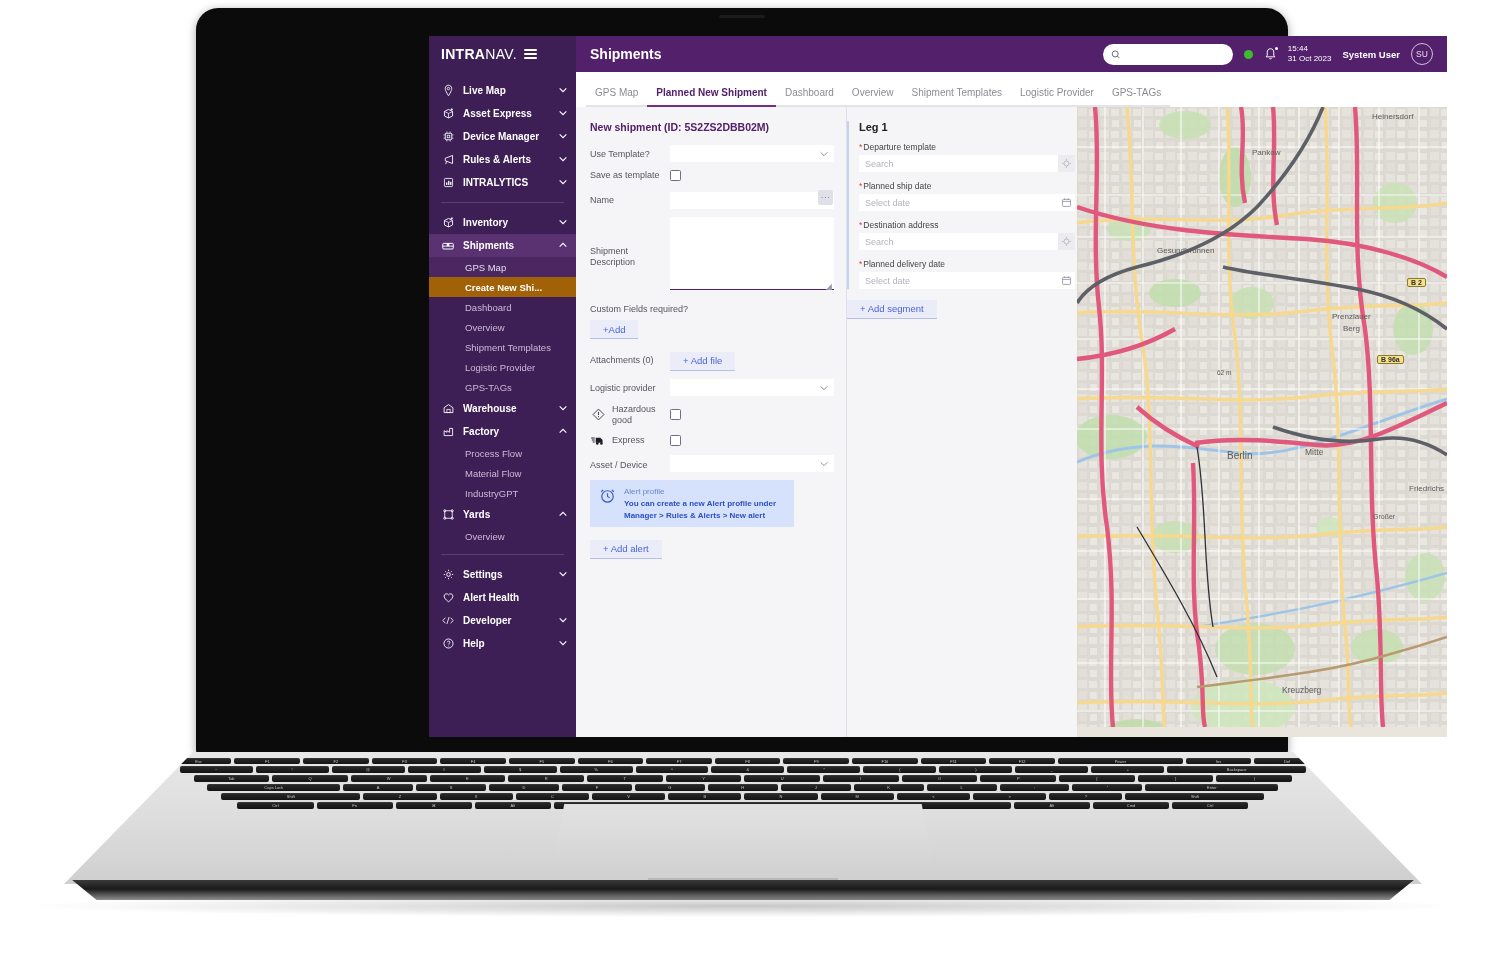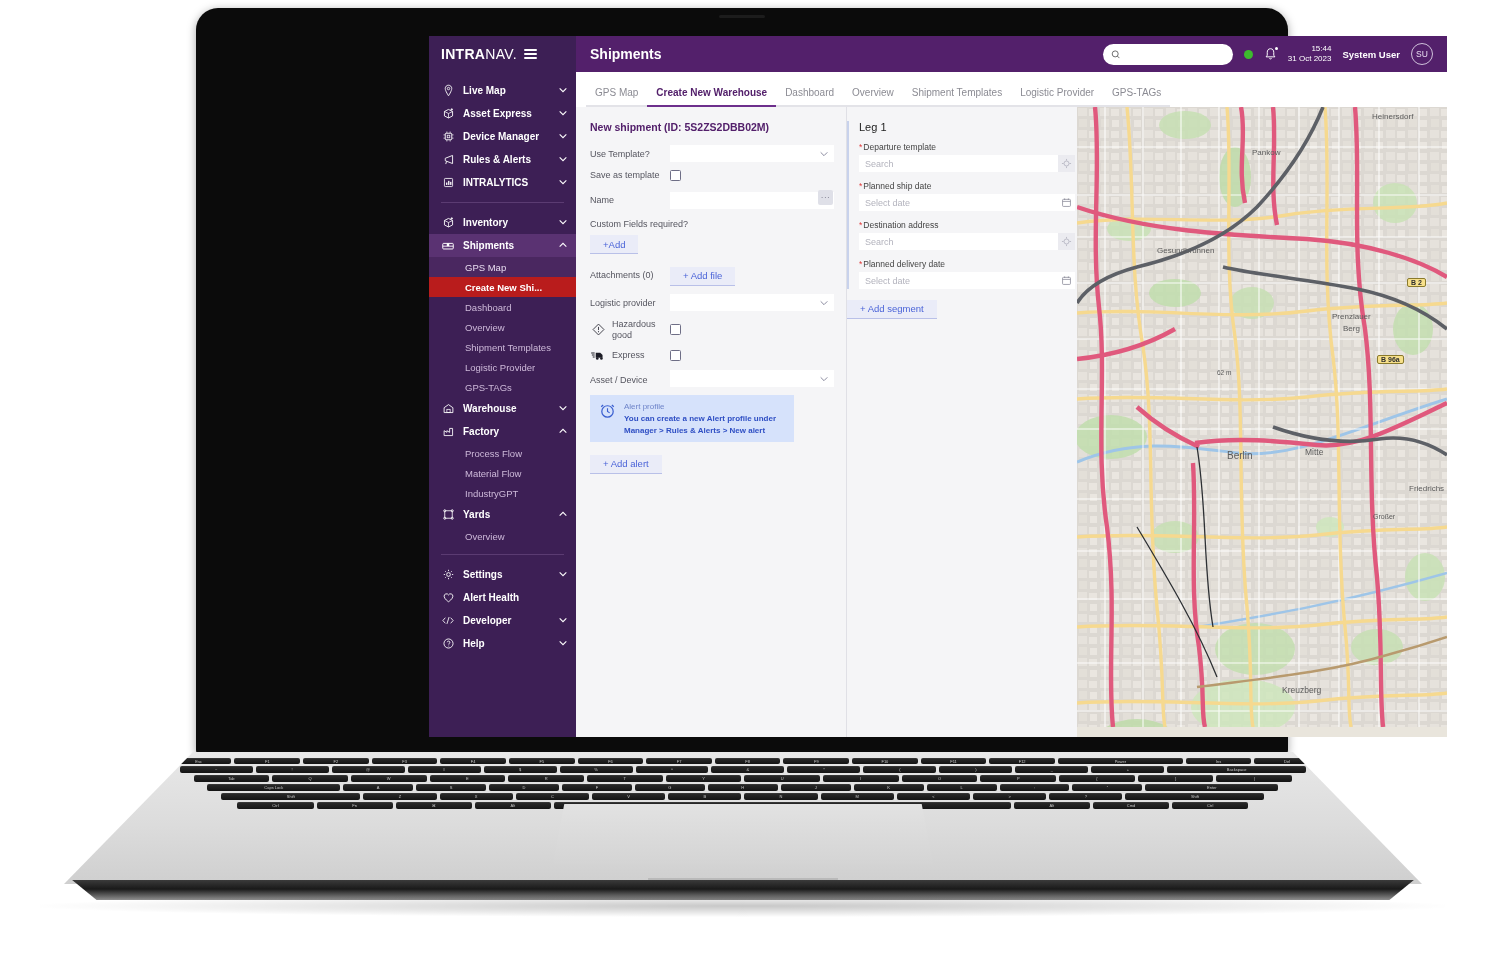--- a/index.html
+++ b/index.html
@@ -81,21 +81,21 @@
     width:130px; height:21px; background:#fff; border-radius:11px;
     display:flex; align-items:center; padding:0 8px; gap:5px;
   }
   .search-pill input {
     border:0; outline:0; background:transparent; font-size:9px; width:100%;
     font-family:"Liberation Sans",sans-serif; color:#333;
   }
   .status-dot { width:9px; height:9px; border-radius:50%; background:#3dbb2e; }
   .bell { position:relative; width:13px; height:14px; }
   .bell-badge { position:absolute; right:-1px; top:0; width:3px; height:3px; border-radius:50%; background:#fff; }
-  .clock { color:#fff; font-size:8px; line-height:1.25; text-align:right; }
+  .clock { color:#fff; font-size:8px; line-height:1.25; text-align:left; }
   .username { color:#fff; font-size:9.5px; font-weight:700; white-space:nowrap; }
   .avatar {
     width:22px; height:22px; border-radius:50%; border:1.3px solid #cfc0da;
     color:#e8ddf0; font-size:8.5px; display:flex; align-items:center; justify-content:center;
     background:#53206b;
   }
 
   
   .app-body { flex:1; display:flex; min-height:0; }
 
@@ -111,21 +111,21 @@
   }
   .nav-item .ico { width:14px; height:14px; flex:0 0 14px; display:flex; align-items:center; justify-content:center; }
   .nav-item .lbl { flex:1; white-space:nowrap; overflow:hidden; }
   .nav-item .chev { width:10px; flex:0 0 10px; }
   .nav-item.active-parent { background:#5a3272; }
   .nav-sub {
     display:flex; align-items:center; height:20px; padding-left:36px;
     color:#cdb9d9; font-size:9.5px; cursor:pointer;
   }
   .nav-sub.hl { background:#4a2760; color:#e8dcf0; }
-  .nav-sub.current { background:#b91c1c; color:#ffffff; font-weight:700; }
+  .nav-sub.current { background:#a16207; color:#ffffff; font-weight:700; }
   .nav-divider { height:1px; background:#5b3b72; margin:7px 12px; }
 
   
   .content { flex:1; background:#ffffff; display:flex; flex-direction:column; min-width:0; }
   .tabbar { display:flex; gap:0; padding:12px 0 0 10px; flex:0 0 auto; }
   .tab {
     font-size:10px; color:#8b8b93; padding:3px 9px 7px 9px; cursor:pointer;
     border-bottom:2px solid #e3e3e8; white-space:nowrap;
   }
   .tab.active { color:#53206b; font-weight:700; border-bottom:2px solid #6d2f8c; }
@@ -181,21 +181,21 @@
     background:#d6e2fb; display:flex; gap:7px; padding:6px 8px; margin:7px 0 11px 0;
     width:204px;
   }
   .alert-box .atxt { font-size:8px; line-height:1.45; color:#3a5fd0; }
   .alert-box .atxt .t1 { color:#6d83c9; }
   .alert-box .atxt .t2 { font-weight:700; color:#2f4fc4; }
 
   
   .leg-pane { flex:1; background:#f5f5f7; padding:14px 10px 0 0; border-left:1px solid #e0e0e6; margin-left:12px; min-width:0; }
   .leg-card { border-left:2px solid #c8d2ec; padding-left:10px; }
-  .leg-title { font-size:11px; font-weight:400; color:#222; margin-bottom:9px; }
+  .leg-title { font-size:11px; font-weight:700; color:#222; margin-bottom:9px; }
   .fl-label { font-size:8.5px; color:#444; margin-bottom:3px; }
   .req { color:#e03a3a; margin-right:1px; }
   .fl-inputrow { display:flex; margin-bottom:9px; width:216px; }
   .fl-inputrow .fi {
     flex:1; height:17px; background:#fff; border:0; outline:0; font-size:9px;
     padding:0 6px; color:#333; font-family:"Liberation Sans",sans-serif;
   }
   .fl-inputrow .fi::placeholder { color:#b3b3bd; }
   .addon {
     width:17px; flex:0 0 17px; background:#ebebf0; display:flex;
@@ -513,21 +513,21 @@
                   </svg>
               </span>
             </div>
           </div>
         </div>
 
         <div class="content">
 
           <div class="tabbar">
             <div class="tab">GPS Map</div>
-            <div class="tab active">Create New Warehouse</div>
+            <div class="tab active">Planned New Shipment</div>
             <div class="tab">Dashboard</div>
             <div class="tab">Overview</div>
             <div class="tab">Shipment Templates</div>
             <div class="tab">Logistic Provider</div>
             <div class="tab">GPS-TAGs</div>
           </div>
 
           <div class="work">
             <div class="panes">
 
@@ -558,20 +558,29 @@
                 <div class="frow">
                   <div class="flabel">Name</div>
                   <div class="fctl">
                     <div class="name-wrap">
                       <input class="inp" value="" style="">
                       <span class="dots-btn">···</span>
                     </div>
                   </div>
                 </div>
 
+                <div class="frow">
+                  <div class="flabel">Shipment Description</div>
+                  <div class="fctl">
+                    <div class="ta-wrap">
+                      <textarea class="ta" style=""></textarea>
+                      <span class="ta-grip">◢</span>
+                    </div>
+                  </div>
+                </div>
 
                 <div class="section-label">Custom Fields required?</div>
                 <button class="btn-ghost">+Add</button>
 
                 <div class="inline-row" style="margin-top:11px;">
                   <div class="flabel">Attachments (0)</div>
                   <div class="fctl"><button class="btn-ghost">+ Add file</button></div>
                 </div>
 
                 <div class="frow">

